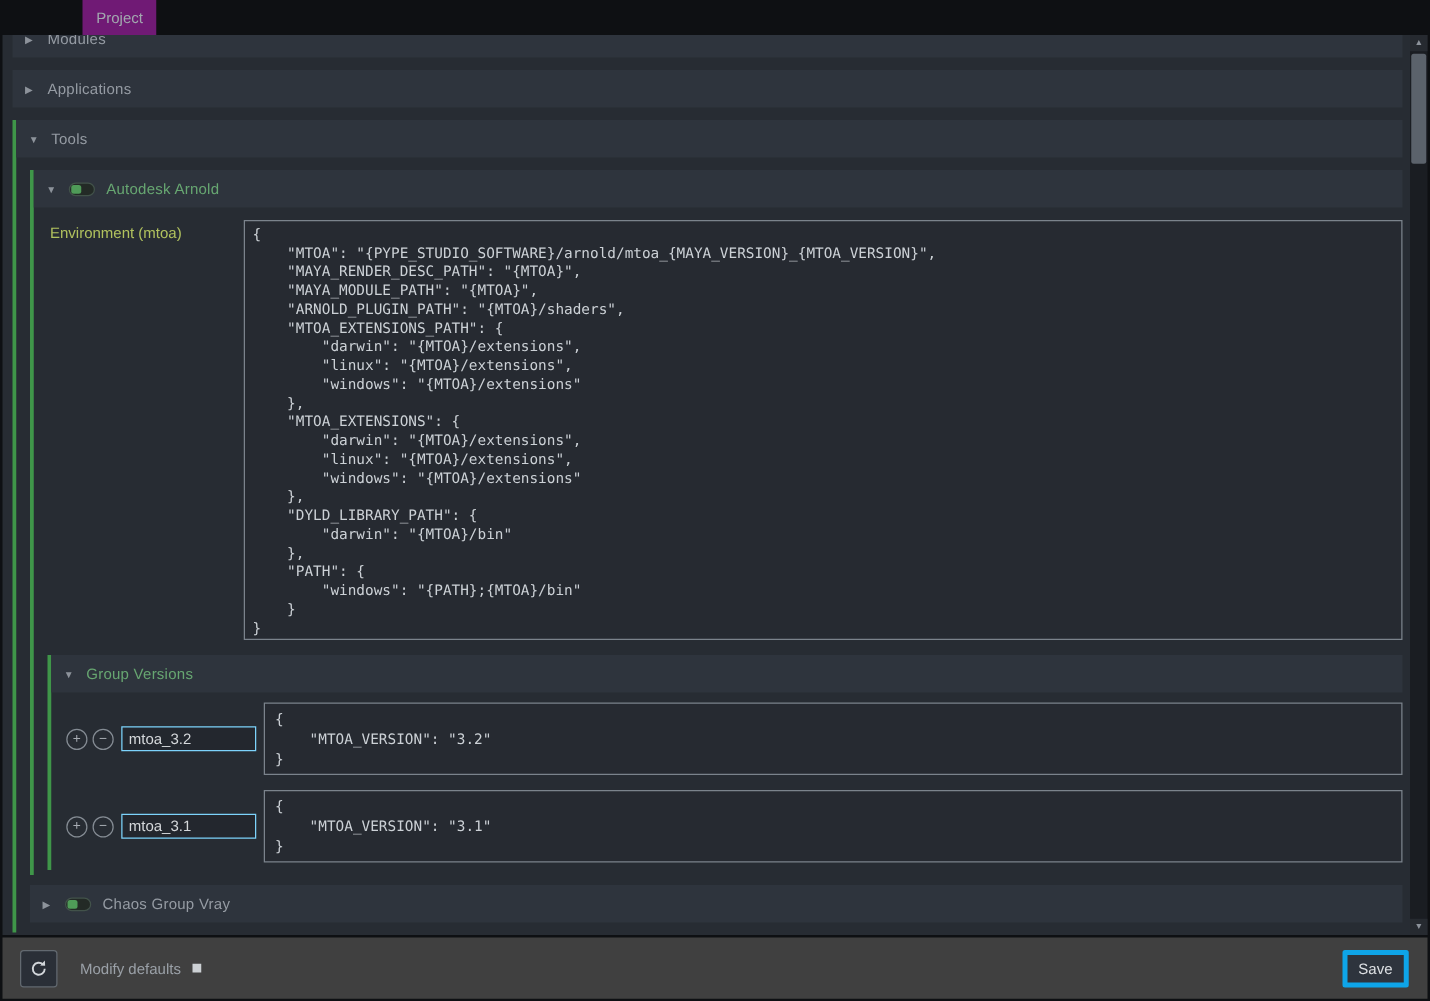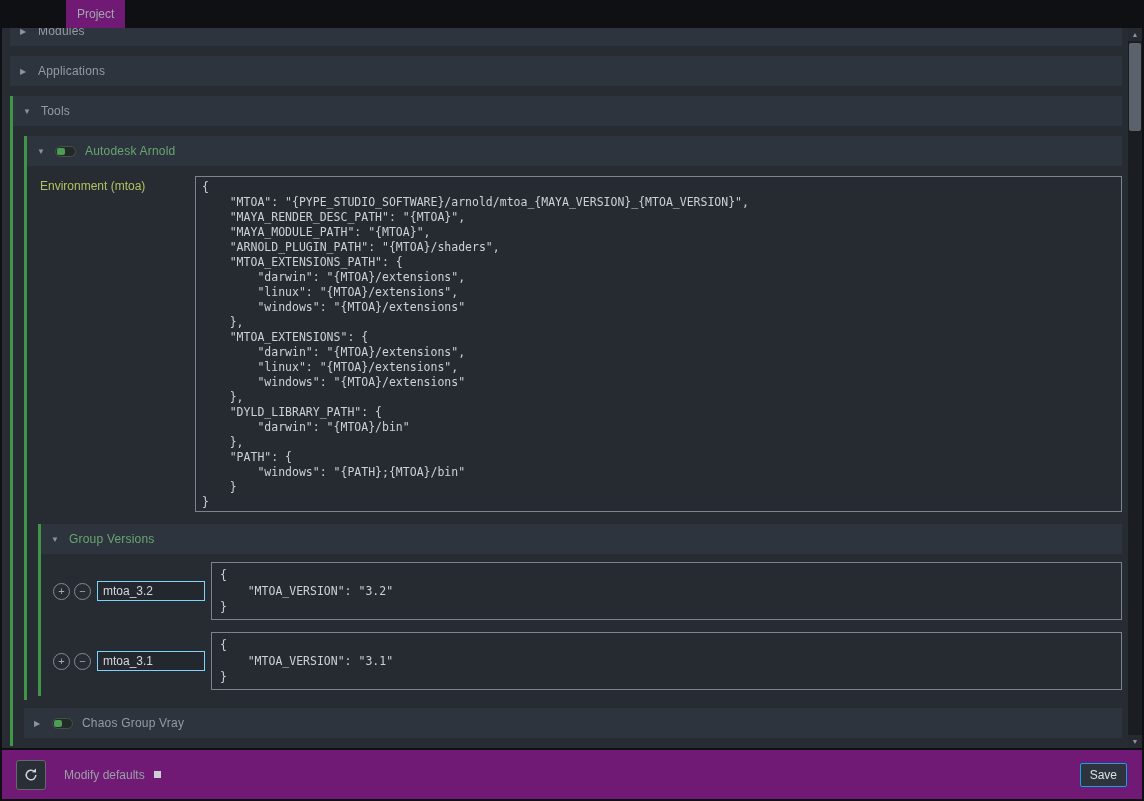--- a/index.html
+++ b/index.html
@@ -63,28 +63,28 @@
 
   
   .scrollbar { position:absolute; top:28px; right:2px; bottom:53px; width:14px; background:#1a1d22; }
   .sb-btn { position:absolute; left:0; width:14px; height:13px; background:#262a30;
             color:#8d939b; font-size:7px; text-align:center; line-height:13px; }
   .sb-up { top:0; } .sb-down { bottom:0; }
   .sb-thumb { position:absolute; left:1px; right:1px; top:15px; height:88px; background:#5b626b; border-radius:2px; }
 
   
   .footer { position:absolute; left:2px; right:2px; bottom:2px; height:49px;
-            background:#701a75; display:flex; align-items:center; }
+            background:#404040; display:flex; align-items:center; }
   .refresh-btn { width:30px; height:30px; margin-left:14px; border:1px solid #626970;
                  border-radius:3px; background:#2a2f37; display:flex; align-items:center;
                  justify-content:center; padding:0; }
   .modify-label { margin-left:18px; color:#9aa0a7; }
   .modify-square { width:7px; height:7px; background:#ccd0d4; margin-left:9px; }
   .save-btn { margin-left:auto; margin-right:15px; padding:4px 9px; background:#2e343d;
-              border:1px solid #0ea5e9; border-radius:2px; color:#dde0e3; font-size:12px; }
+              border:4px solid #0ea5e9; border-radius:2px; color:#dde0e3; font-size:12px; }
 </style>
 </head>
 <body>
 
 <div class="window">
 
   <div class="tabbar">
     <div class="tab active">
       <span>System</span>
     </div>

